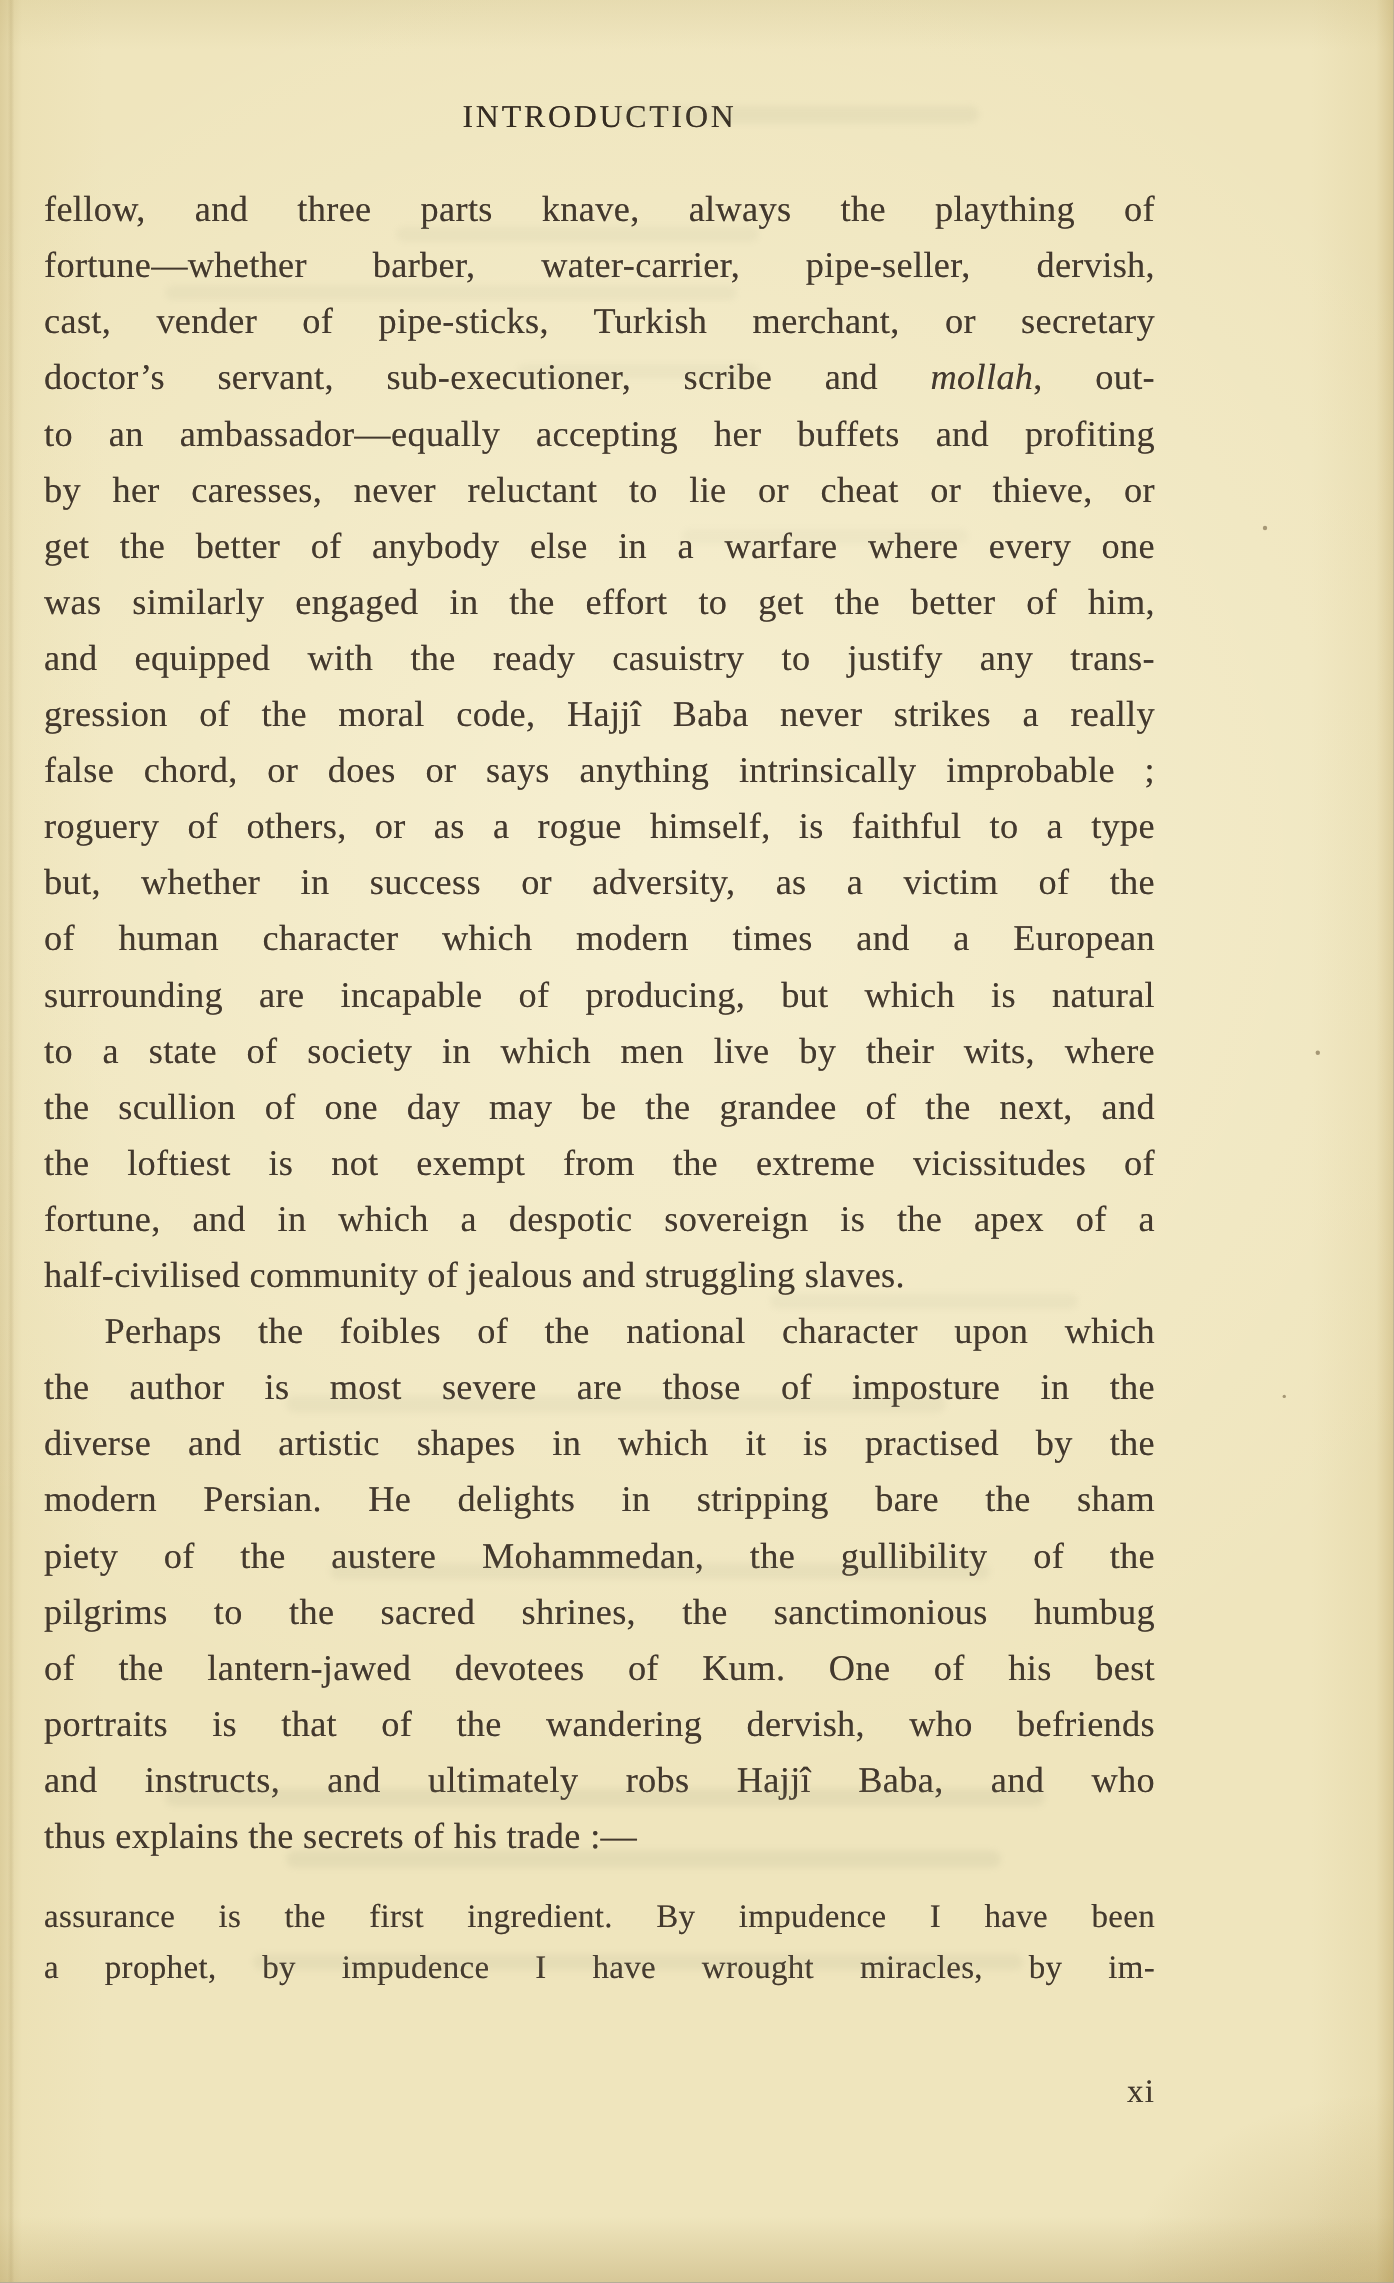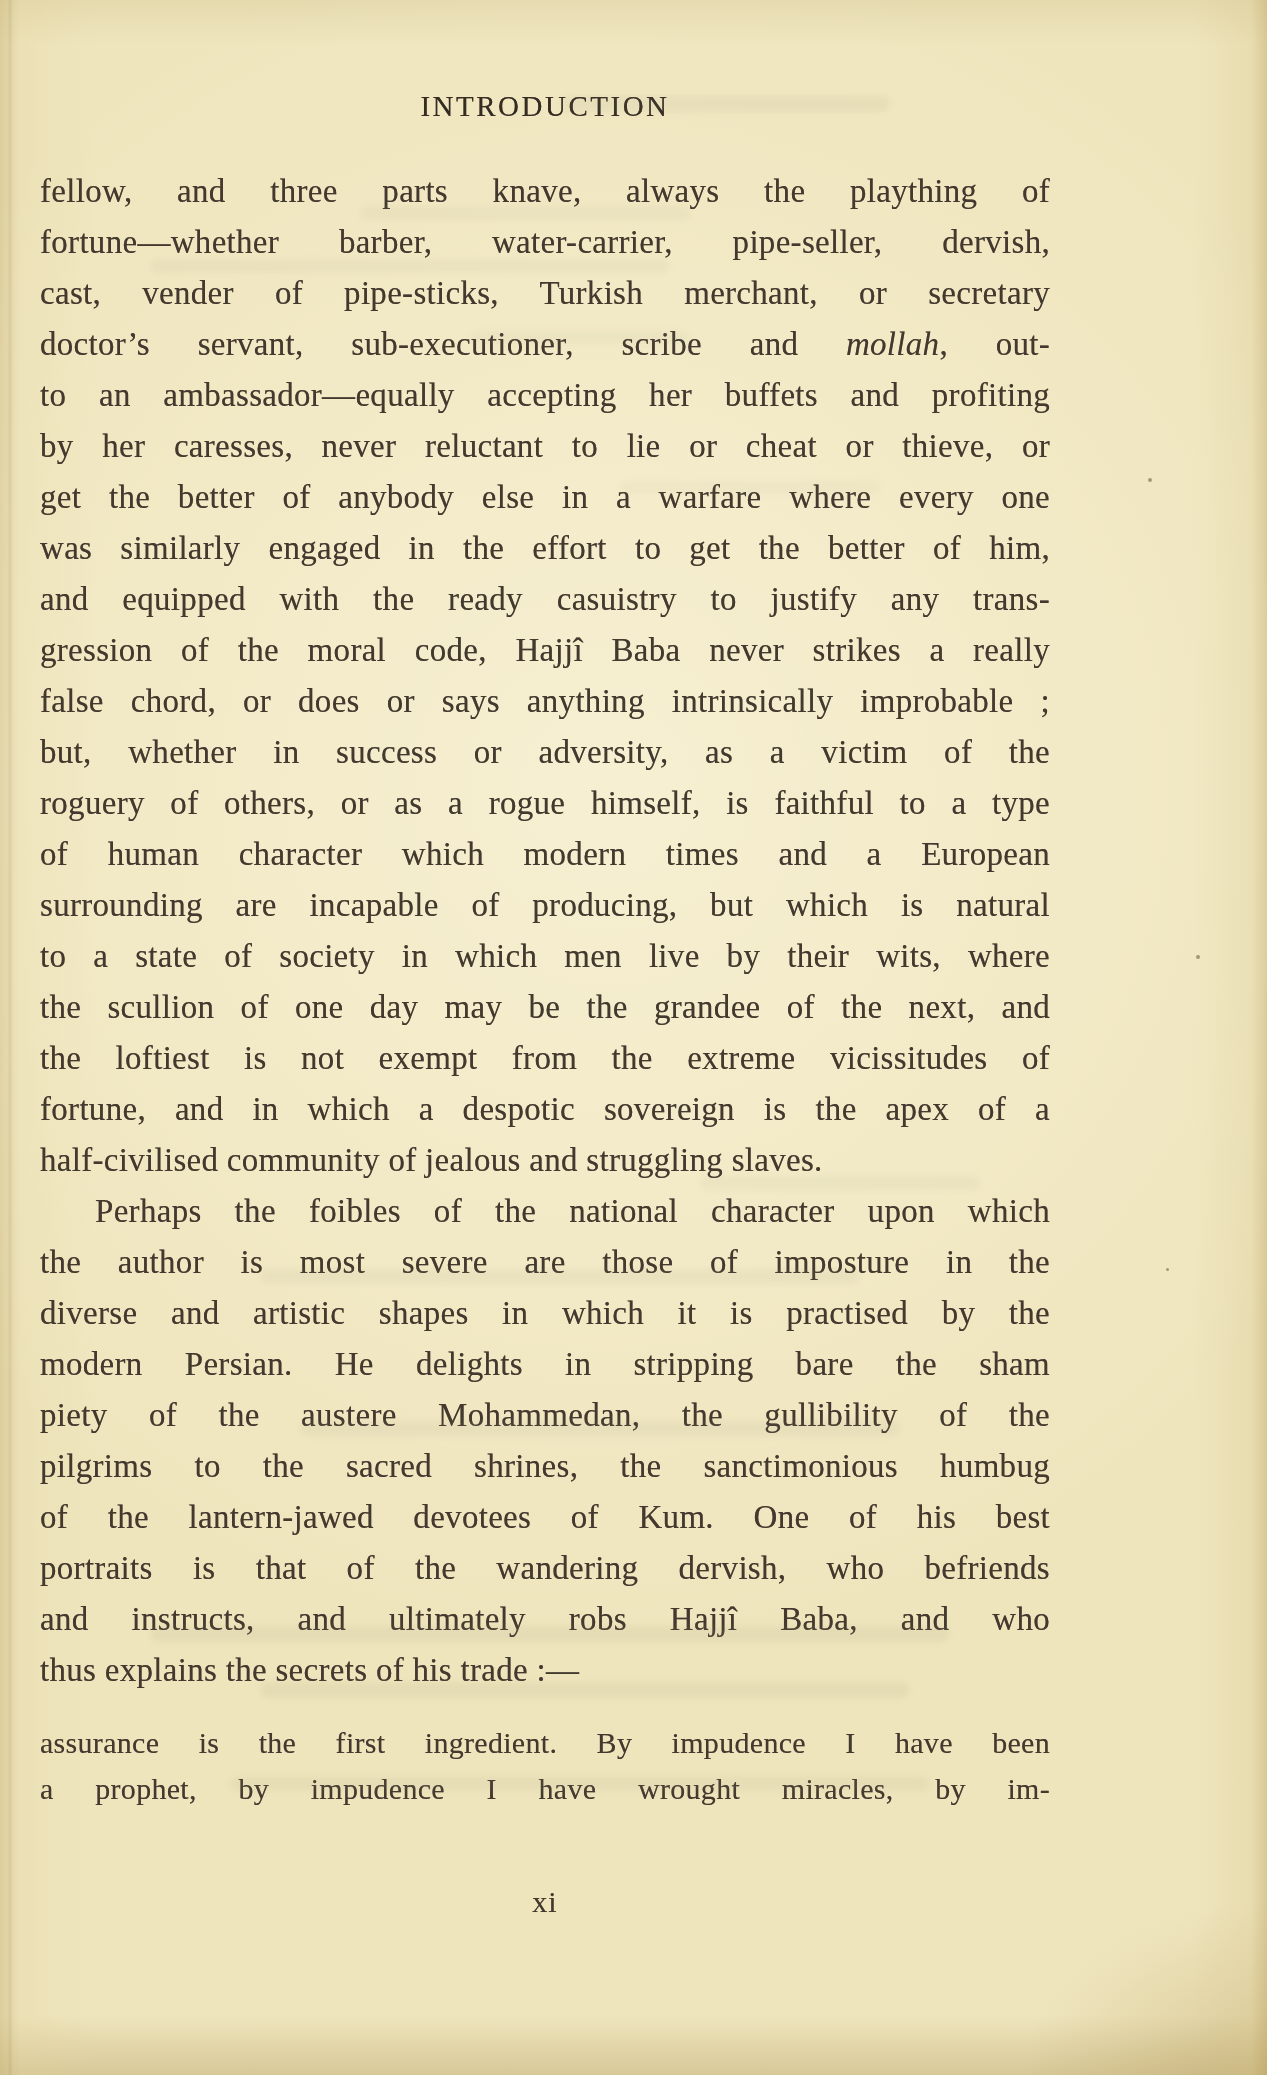--- a/index.html
+++ b/index.html
@@ -43,21 +43,21 @@
     letter-spacing: 0.3px;
     text-shadow: 0 0 0.5px rgba(62,50,38,0.5);
   }
   .bl { text-align: justify; text-align-last: justify; }
   .bl.last { text-align-last: left; }
   .bl.indent { text-indent: 55px; }
   .quote-block .bl.indent { text-indent: 42px; }
   .bl i { font-style: italic; }
   .page-number {
     position: absolute; left: 40px; top: 1879px; width: 1010px;
-    text-align: center;
+    text-align: right;
     font-size: 30px; line-height: 46px;
     letter-spacing: 1px;
     text-shadow: 0 0 0.5px rgba(62,50,38,0.5);
   }
   
   .smudge {
     position: absolute; border-radius: 9px;
     background: rgba(150,152,118,0.95);
     filter: blur(3px);
     pointer-events: none;
@@ -77,22 +77,22 @@
     <div class="bl">fortune—whether barber, water-carrier, pipe-seller, dervish,</div>
     <div class="bl">cast, vender of pipe-sticks, Turkish merchant, or secretary</div>
     <div class="bl"><span>doctor’s servant, sub-executioner, scribe and </span><i>mollah</i><span>, out-</span></div>
     <div class="bl">to an ambassador—equally accepting her buffets and profiting</div>
     <div class="bl">by her caresses, never reluctant to lie or cheat or thieve, or</div>
     <div class="bl">get the better of anybody else in a warfare where every one</div>
     <div class="bl">was similarly engaged in the effort to get the better of him,</div>
     <div class="bl">and equipped with the ready casuistry to justify any trans-</div>
     <div class="bl">gression of the moral code, Hajjî Baba never strikes a really</div>
     <div class="bl">false chord, or does or says anything intrinsically improbable ;</div>
+    <div class="bl">roguery of others, or as a rogue himself, is faithful to a type</div>
     <div class="bl">but, whether in success or adversity, as a victim of the</div>
-    <div class="bl">roguery of others, or as a rogue himself, is faithful to a type</div>
     <div class="bl">of human character which modern times and a European</div>
     <div class="bl">surrounding are incapable of producing, but which is natural</div>
     <div class="bl">to a state of society in which men live by their wits, where</div>
     <div class="bl">the scullion of one day may be the grandee of the next, and</div>
     <div class="bl">the loftiest is not exempt from the extreme vicissitudes of</div>
     <div class="bl">fortune, and in which a despotic sovereign is the apex of a</div>
     <div class="bl last">half-civilised community of jealous and struggling slaves.</div>
 
     <div class="bl indent">Perhaps the foibles of the national character upon which</div>
     <div class="bl">the author is most severe are those of imposture in the</div>

